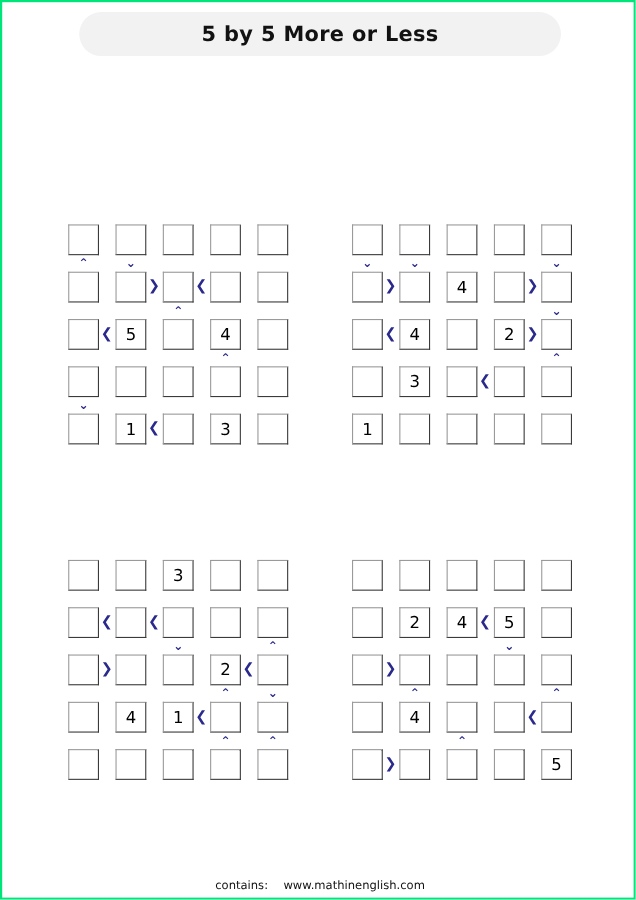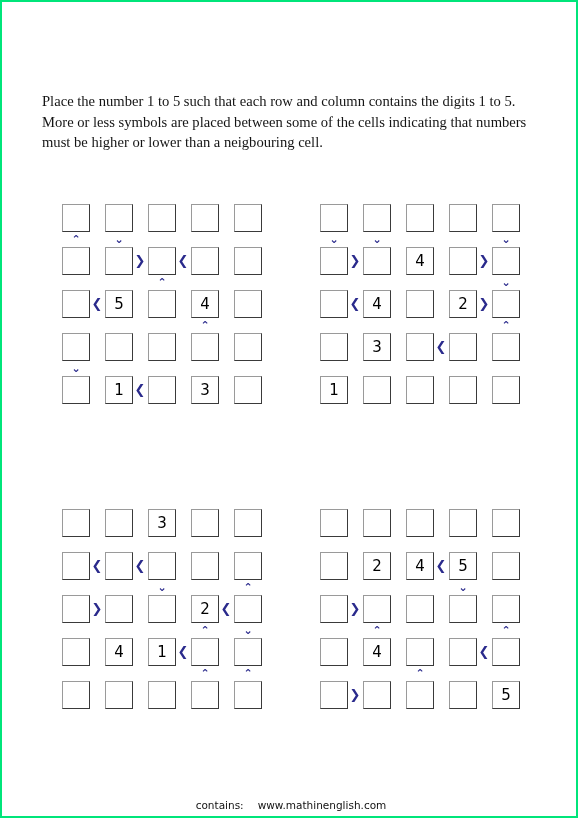--- a/index.html
+++ b/index.html
@@ -80,22 +80,24 @@
     font-size:10.5px;
     color:#111;
   }
   #footer .gap{display:inline-block;width:14px;}
 </style>
 </head>
 <body>
 
 <div id="page">
 
-
-  <div id="instructions">Place the number 1 to 5 such that each row and column contains the digits 1 to 5. More or less symbols are placed between some of the cells indicating that numbers must be higher or lower than a neigbouring cell.</div>
+  <div id="title-bar">
+    <div id="title-text">5 by 5 More or Less</div>
+  </div>
+
 
   <div id="puzzles-container">
       <div class="puzzle" style="left: 60px; top: 202px;">
         <div class="cell" style="left: 0px; top: 0px;"></div>
         <div class="cell" style="left: 43px; top: 0px;"></div>
         <div class="cell" style="left: 86px; top: 0px;"></div>
         <div class="cell" style="left: 129px; top: 0px;"></div>
         <div class="cell" style="left: 172px; top: 0px;"></div>
         <div class="cell" style="left: 0px; top: 43px;"></div>
         <div class="cell" style="left: 43px; top: 43px;"></div>

